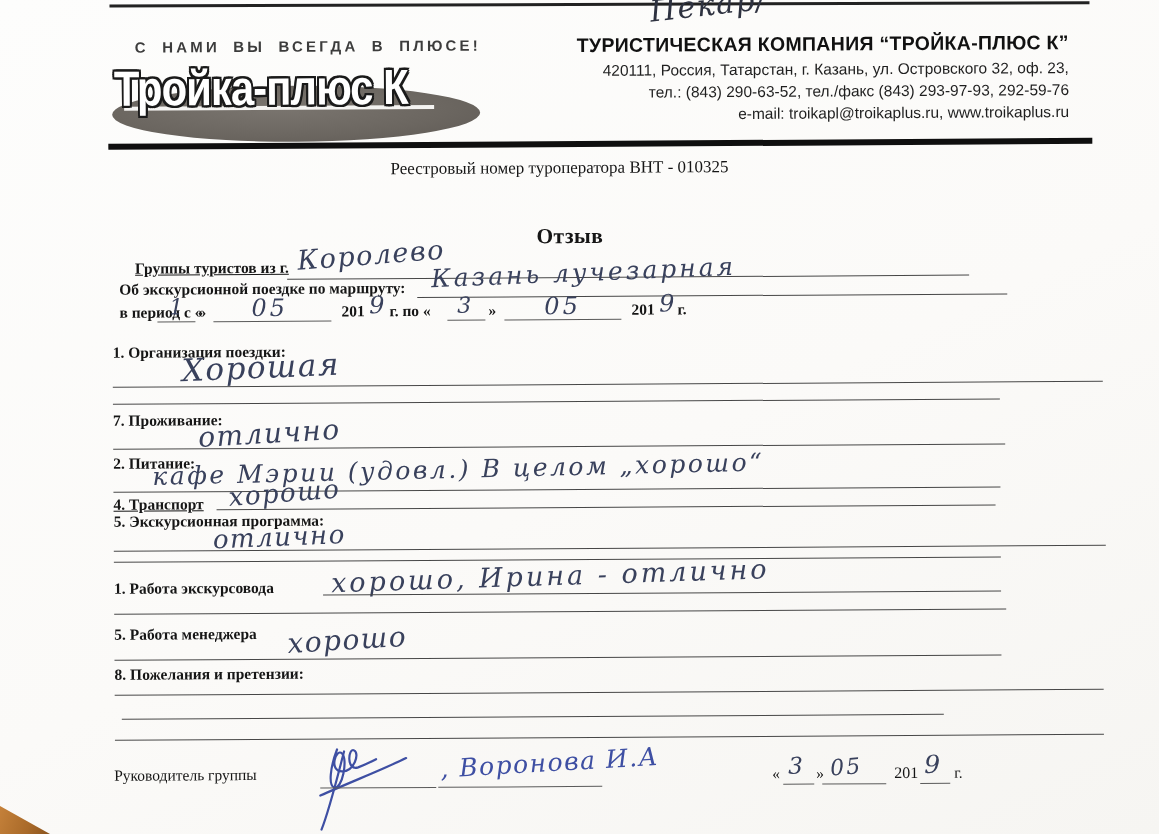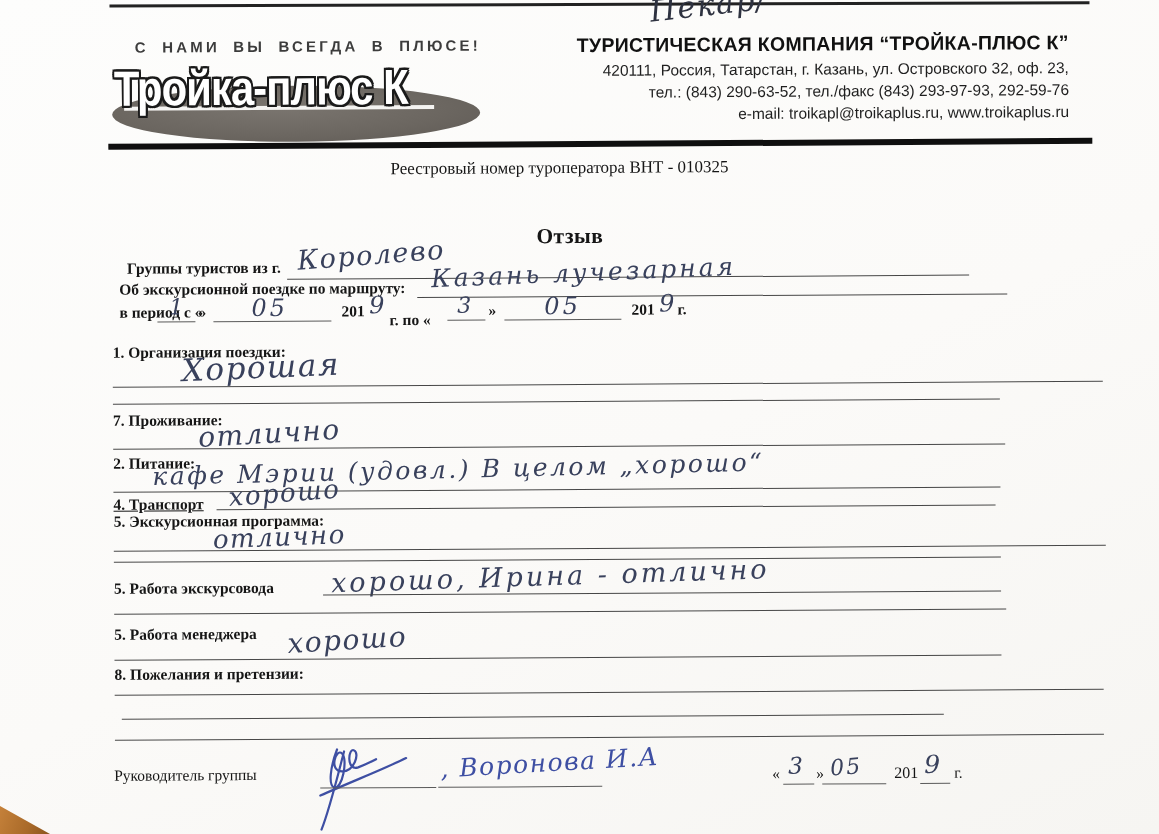--- a/index.html
+++ b/index.html
@@ -54,37 +54,37 @@
     <div class="abs sans addr" style="right:88px;top:62px;">420111, Россия, Татарстан, г. Казань, ул. Островского 32, оф. 23,</div>
     <div class="abs sans addr" style="right:88px;top:84px;">тел.: (843) 290-63-52, тел./факс (843) 293-97-93, 292-59-76</div>
     <div class="abs sans addr" style="right:88px;top:106px;">e-mail: troikapl@troikaplus.ru, www.troikaplus.ru</div>
 
     <div class="rule-thick" style="left:110px;top:141px;width:984px;"></div>
 
     <div class="abs prt center" style="left:0;top:158px;width:1122px;font-size:17px;">Реестровый номер туроператора ВНТ - 010325</div>
 
     <div class="abs lbl center" style="left:0;top:224px;width:1142px;font-size:21.5px;letter-spacing:.5px;">Отзыв</div>
 
-    <div class="abs lbl" style="left:128px;top:257px;">Группы туристов из г.</div>
+    <div class="abs lbl" style="left:136px;top:257px;text-decoration:underline;">Группы туристов из г.</div>
     <div class="abs hw" style="left:298px;top:238px;font-size:27px;transform:rotate(-4deg);">Королево</div>
     <div class="line" style="left:288px;top:277px;width:682px;"></div>
 
     <div class="abs lbl" style="left:120px;top:278px;">Об экскурсионной поездке по маршруту:</div>
     <div class="abs hw" style="left:432px;top:258px;font-size:25px;letter-spacing:3px;transform:rotate(-2deg);">Казань  лучезарная</div>
     <div class="line" style="left:418px;top:296px;width:590px;"></div>
 
     <div class="abs lbl" style="left:120px;top:301px;">в период с «</div>
     <div class="abs hw" style="left:170px;top:292px;font-size:22px;">1</div>
     <div class="line thinline" style="left:158px;top:319px;width:38px;"></div>
     <div class="abs lbl" style="left:199px;top:301px;">»</div>
     <div class="abs hw" style="left:252px;top:292px;font-size:24px;letter-spacing:3px;">05</div>
     <div class="line thinline" style="left:214px;top:319px;width:118px;"></div>
     <div class="abs lbl" style="left:342px;top:301px;">201</div>
     <div class="abs hw" style="left:370px;top:290px;font-size:24px;">9</div>
-    <div class="abs lbl" style="left:390px;top:310px;text-align:center;">г. по «</div>
+    <div class="abs lbl" style="left:390px;top:301px;text-align:center;">г. по «</div>
     <div class="abs hw" style="left:458px;top:292px;font-size:22px;">3</div>
     <div class="line thinline" style="left:448px;top:319px;width:38px;"></div>
     <div class="abs lbl" style="left:489px;top:301px;">»</div>
     <div class="abs hw" style="left:545px;top:292px;font-size:24px;letter-spacing:3px;">05</div>
     <div class="line thinline" style="left:505px;top:319px;width:117px;"></div>
     <div class="abs lbl" style="left:632px;top:301px;">201</div>
     <div class="abs hw" style="left:660px;top:290px;font-size:24px;">9</div>
     <div class="abs lbl" style="left:678px;top:301px;">г.</div>
 
     <div class="abs lbl" style="left:113px;top:341px;">1. Организация поездки:</div>
@@ -102,21 +102,21 @@
 
     <div class="abs lbl" style="left:113px;top:493px;text-decoration:underline;">4. Транспорт</div>
     <div class="abs hw" style="left:228px;top:476px;font-size:26px;transform:rotate(-4deg);">хорошо</div>
     <div class="line" style="left:216px;top:507px;width:779px;"></div>
 
     <div class="abs lbl" style="left:113px;top:510px;">5. Экскурсионная программа:</div>
     <div class="abs hw" style="left:212px;top:520px;font-size:26px;transform:rotate(-2deg);">отлично</div>
     <div class="line" style="left:113px;top:548px;width:992px;"></div>
     <div class="line" style="left:113px;top:559px;width:887px;"></div>
 
-    <div class="abs lbl" style="left:113px;top:577px;">5. Работа экскурсовода</div>
+    <div class="abs lbl" style="left:113px;top:577px;">1. Работа экскурсовода</div>
     <div class="abs hw" style="left:330px;top:560px;font-size:27px;letter-spacing:3px;transform:rotate(-1.5deg);">хорошо,   Ирина - отлично</div>
     <div class="line" style="left:322px;top:593px;width:678px;"></div>
     <div class="line" style="left:113px;top:611px;width:892px;"></div>
 
     <div class="abs lbl" style="left:113px;top:623px;">5. Работа менеджера</div>
     <div class="abs hw" style="left:286px;top:622px;font-size:28px;transform:rotate(-3deg);">хорошо</div>
     <div class="line" style="left:113px;top:657px;width:887px;"></div>
 
     <div class="abs lbl" style="left:113px;top:663px;">8. Пожелания и претензии:</div>
     <div class="line" style="left:113px;top:692px;width:989px;"></div>

